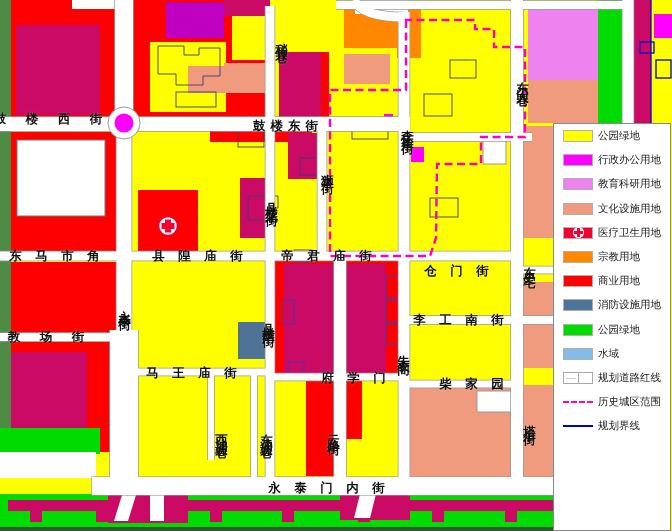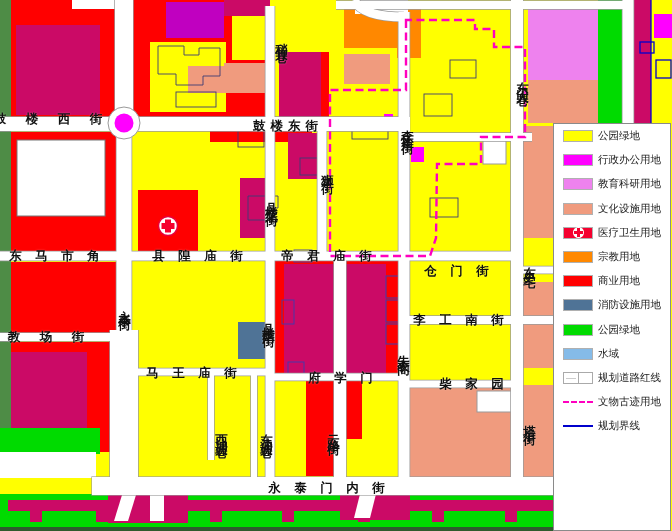--- a/index.html
+++ b/index.html
@@ -220,21 +220,21 @@
   <span class="lbl h2" style="left:200px;top:256px">县 隍 庙 街</span>
   <span class="lbl h2" style="left:329px;top:256px">帝 君 庙 街</span>
   <span class="lbl h2" style="left:459px;top:271px">仓 门 街</span>
   <span class="lbl v" style="left:529px;top:263px">东史宅</span>
   <span class="lbl v" style="left:124px;top:306px">永泰街</span>
   <span class="lbl v" style="left:268px;top:321px">县楼南街</span>
   <span class="lbl h2" style="left:461px;top:320px">李 工 南 街</span>
   <span class="lbl v" style="left:403px;top:351px">朱衣阁</span>
   <span class="lbl h" style="left:50px;top:337px">教 场 街</span>
   <span class="lbl h2" style="left:194px;top:373px">马 王 庙 街</span>
-  <span class="lbl h2" style="left:343px;top:378px">府 学 门</span>
+  <span class="lbl h2" style="left:356px;top:378px">府 学 门</span>
   <span class="lbl h2" style="left:474px;top:384px">柴 家 园</span>
   <span class="lbl v" style="left:221px;top:432px">西油坊巷</span>
   <span class="lbl v" style="left:266px;top:432px">东油坊巷</span>
   <span class="lbl v" style="left:333px;top:431px">云路街</span>
   <span class="lbl v" style="left:529px;top:421px">塔后街</span>
   <span class="lbl h2" style="left:329px;top:488px">永 泰 门 内 街</span>
 </div>
 
 <div id="legend">
 
@@ -284,21 +284,21 @@
   </div>
   <div class="lg-row">
     <span class="lg-road">
           <i style="left:14px"></i>
           <em></em>
         </span>
     <span class="lg-lab">规划道路红线</span>
   </div>
   <div class="lg-row">
     <span class="lg-sym lg-dash"></span>
-    <span class="lg-lab">文物古迹用地</span>
+    <span class="lg-lab">历史城区范围</span>
   </div>
   <div class="lg-row">
     <span class="lg-sym lg-line"></span>
     <span class="lg-lab">规划界线</span>
   </div>
 </div>
 
 </div>
 
 </body></html>

